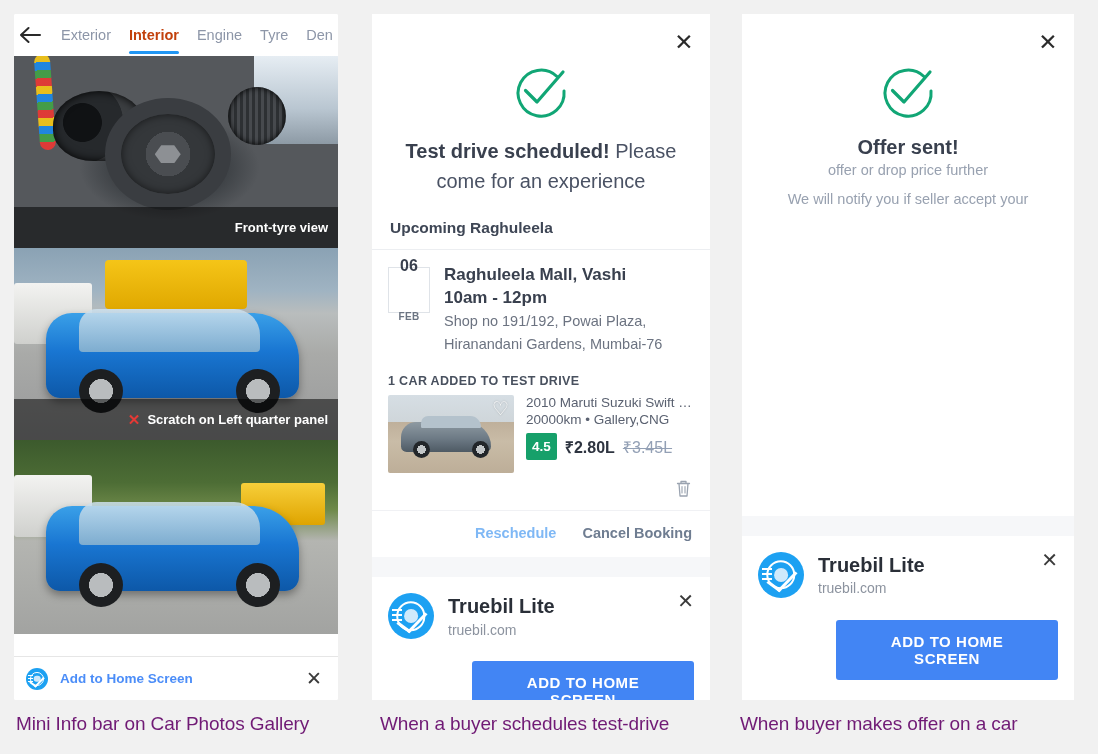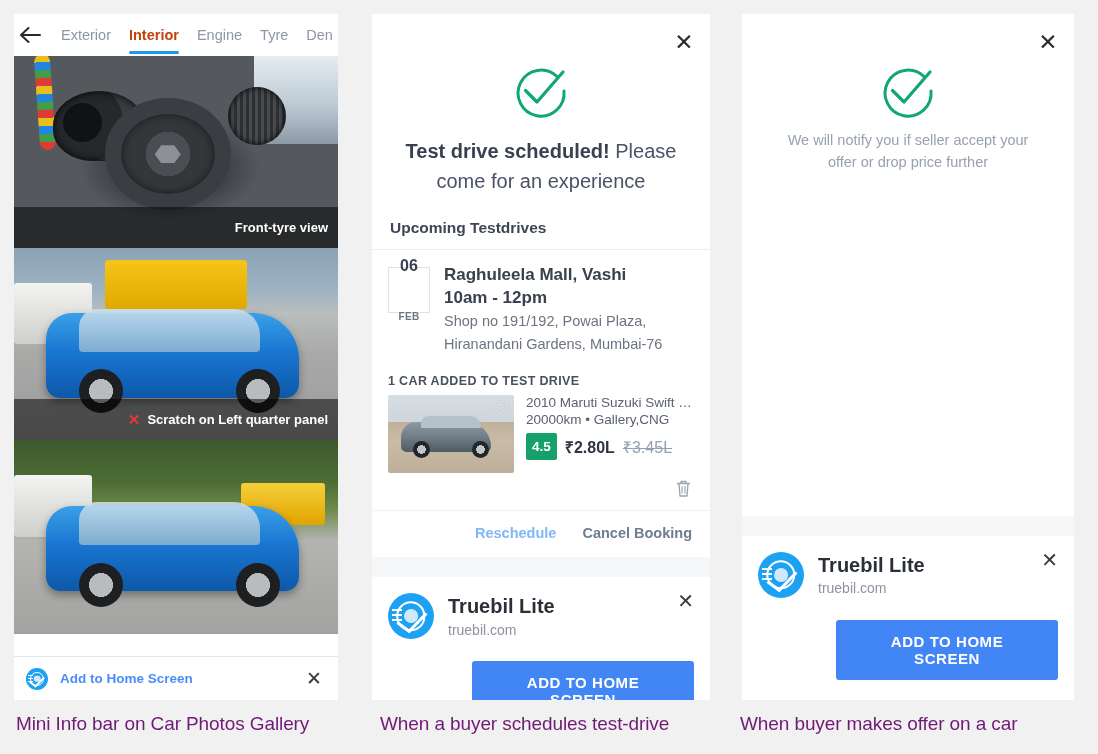--- a/index.html
+++ b/index.html
@@ -605,21 +605,21 @@
           <svg width="62" height="62" viewBox="0 0 62 62" aria-hidden="true">
             <path d="M53 12 L27 42 L15.5 30.5" stroke="#11a675" stroke-width="3.2" fill="none" stroke-linecap="round" stroke-linejoin="round"></path>
             <path d="M47 16.5 A23 23 0 1 0 54 31" stroke="#11a675" stroke-width="3" fill="none" stroke-linecap="round"></path>
           </svg>
         </div>
 
         <div class="success-head">
           <b>Test drive scheduled!</b><span> Please come for an experience</span>
         </div>
 
-        <div class="section-title">Upcoming Testdrives</div>
+        <div class="section-title">Upcoming Raghuleela</div>
 
         <div class="booking">
           <div class="date-chip">
             <span class="d">06</span>
             <span class="m">FEB</span>
           </div>
           <div class="booking-info">
             <div class="venue">Raghuleela Mall, Vashi</div>
             <div class="time">10am - 12pm</div>
             <div class="addr">Shop no 191/192, Powai Plaza,</div>
@@ -694,22 +694,23 @@
       <div class="modal-card" style="flex:1 1 auto;">
         <div class="modal-close">✕</div>
 
         <div class="check-circle">
           <svg width="62" height="62" viewBox="0 0 62 62" aria-hidden="true">
             <path d="M53 12 L27 42 L15.5 30.5" stroke="#11a675" stroke-width="3.2" fill="none" stroke-linecap="round" stroke-linejoin="round"></path>
             <path d="M47 16.5 A23 23 0 1 0 54 31" stroke="#11a675" stroke-width="3" fill="none" stroke-linecap="round"></path>
           </svg>
         </div>
 
+        <div class="success-head-3">Offer sent!</div>
+        <div class="success-sub" style="padding-top:0;">offer or drop price further</div>
         <div class="success-sub">We will notify you if seller accept your</div>
-        <div class="success-sub" style="padding-top:0;">offer or drop price further</div>
       </div>
 
       <div class="p2-gap"></div>
 
       <div class="install-banner">
         <div class="ib-close">✕</div>
         <div class="ib-head">
           <div class="logo-mark">
             <span class="ring"></span>
             <span class="speed"></span>

